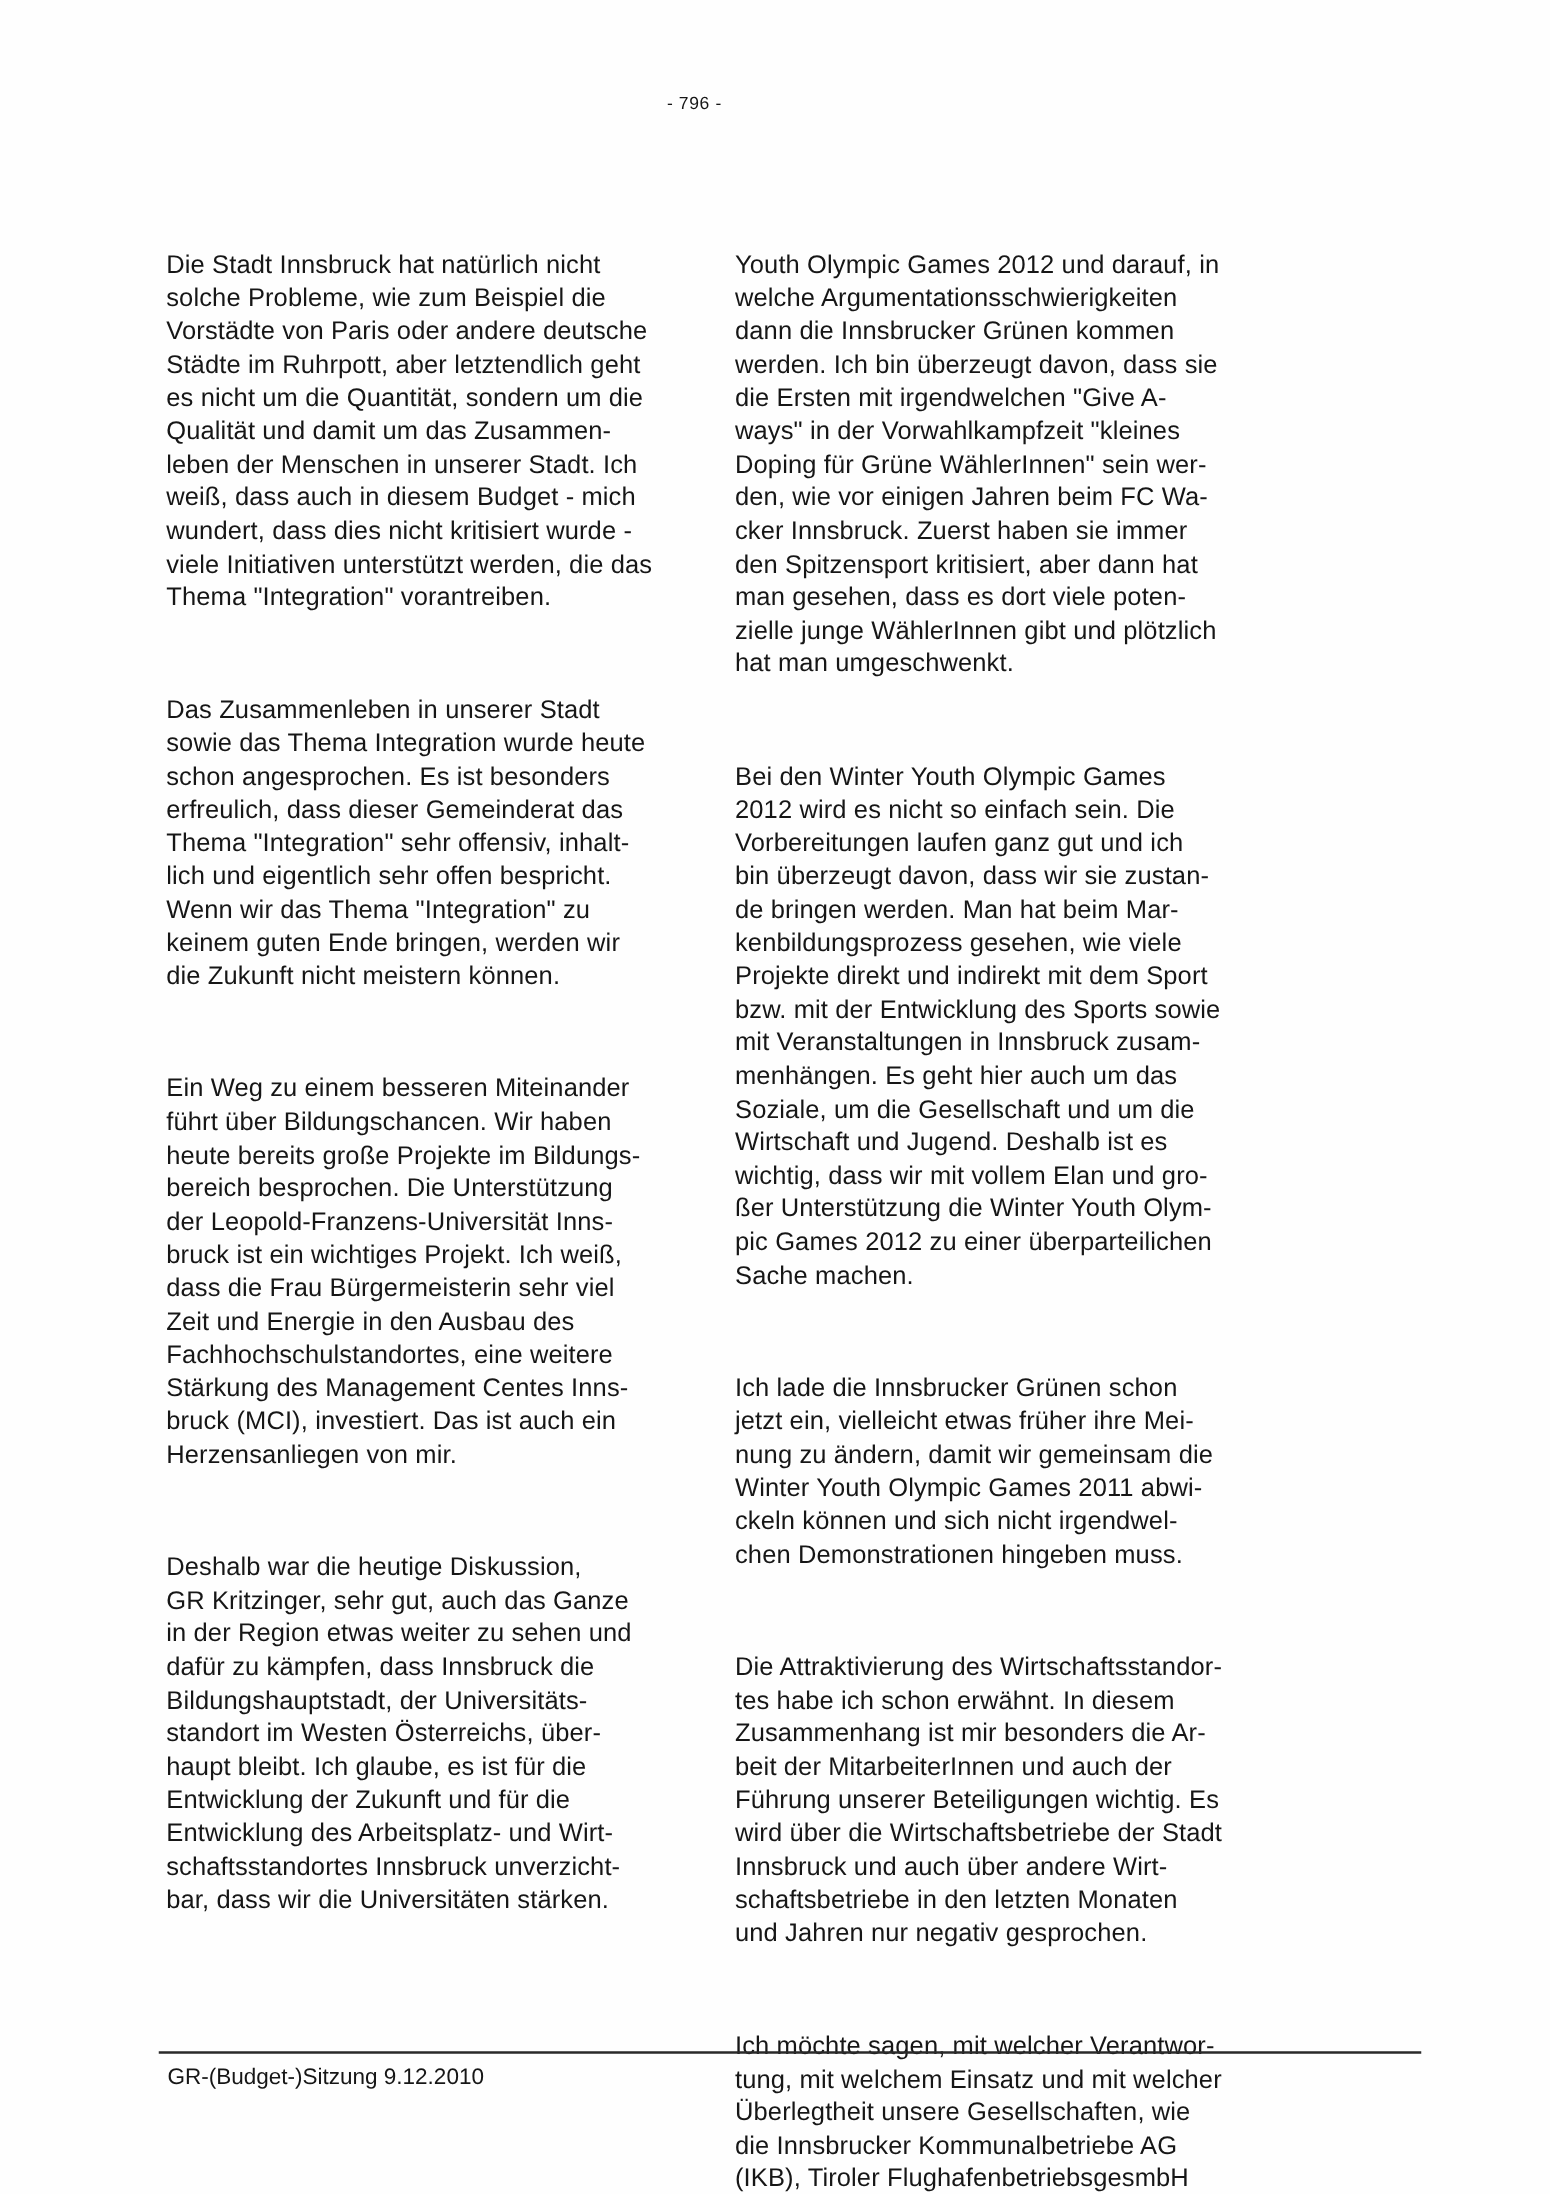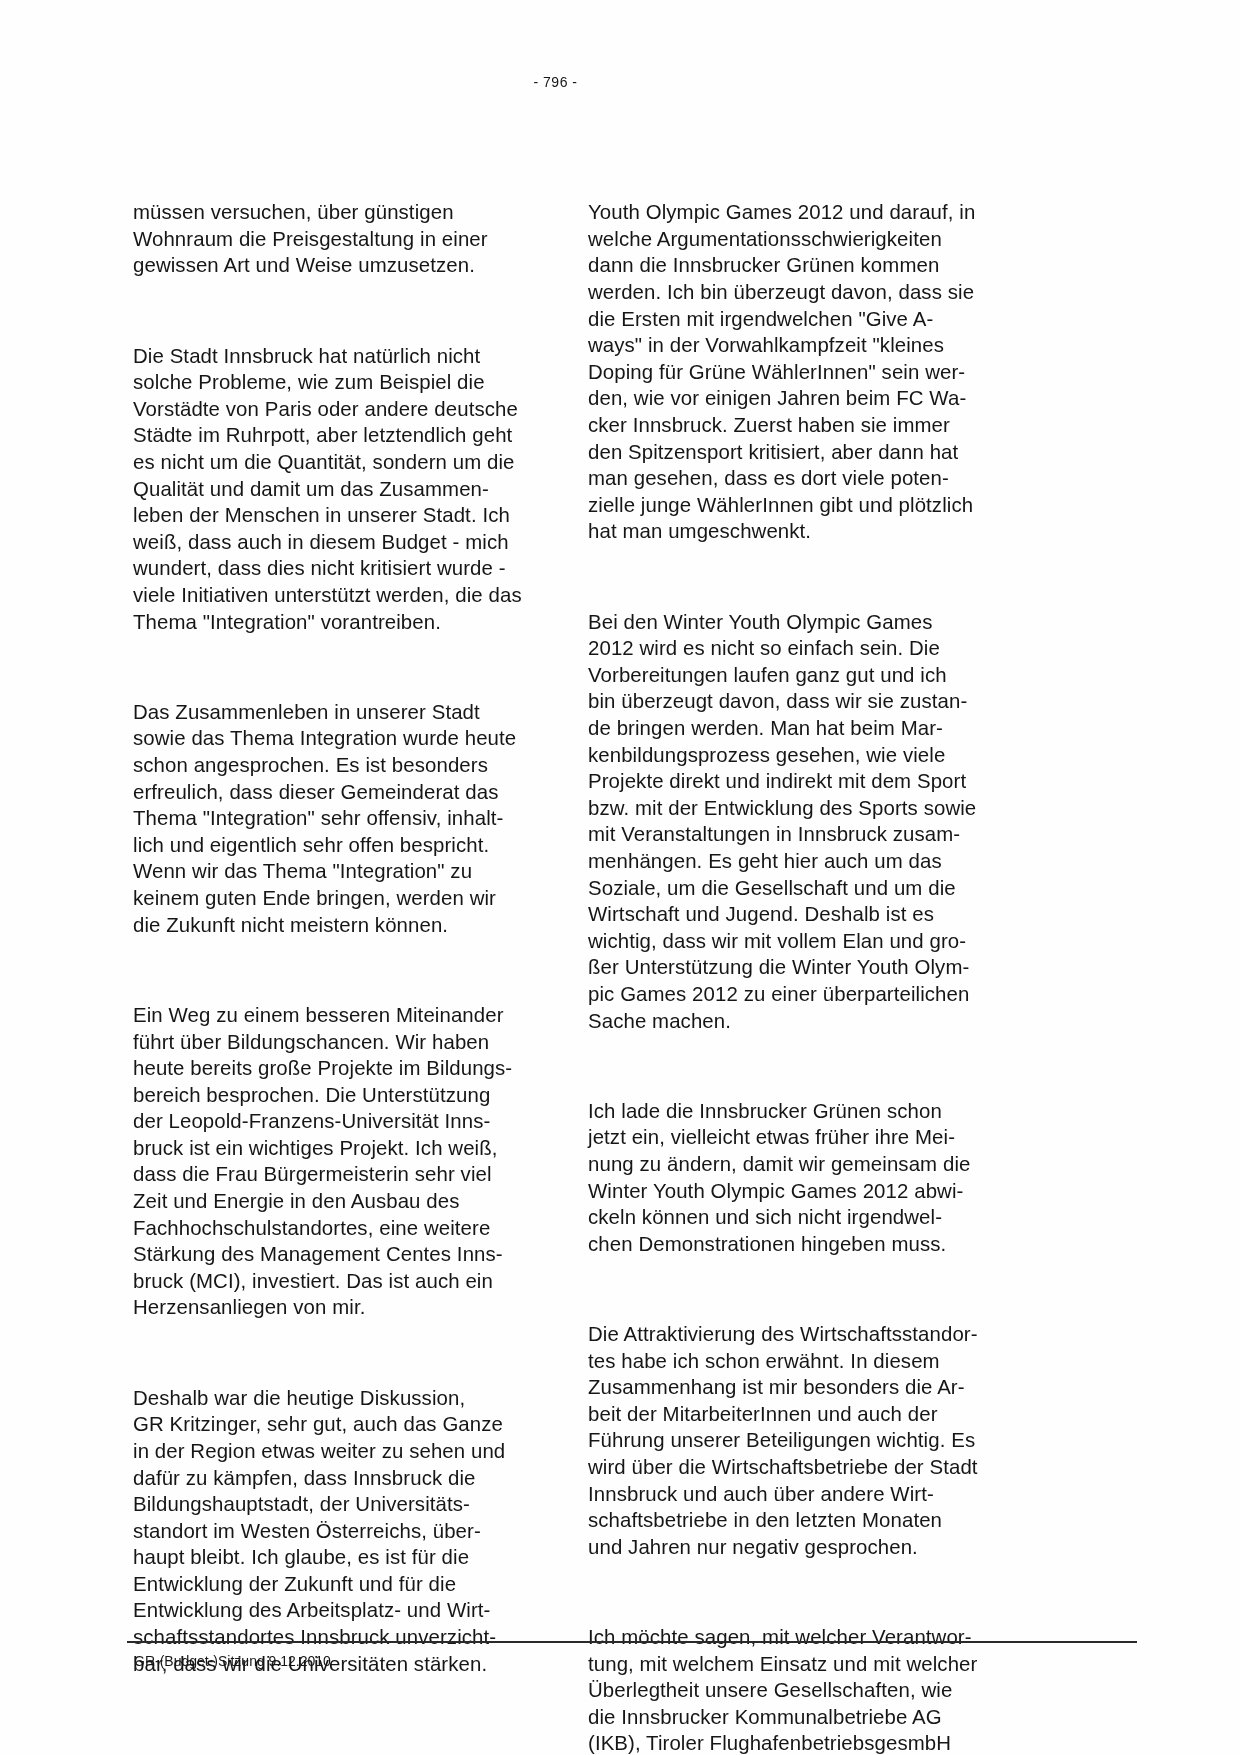--- a/index.html
+++ b/index.html
@@ -45,35 +45,32 @@
     top: 1641px;
     width: 1010px;
     height: 2px;
     background: #2a2a2a;
   }
 
   .footer-text {
     position: absolute;
     left: 134px;
     top: 1649px;
-    font-size: 14px;
+    font-size: 18px;
     line-height: 24px;
   }
 </style>
 </head>
 <body>
 
 <div class="page">
 
   <div class="page-number">- 796 -</div>
 
   <div class="col col-left">
-    <p>müssen versuchen, über günstigen
-Wohnraum die Preisgestaltung in einer
-gewissen Art und Weise umzusetzen.</p>
     <p>Die Stadt Innsbruck hat natürlich nicht
 solche Probleme, wie zum Beispiel die
 Vorstädte von Paris oder andere deutsche
 Städte im Ruhrpott, aber letztendlich geht
 es nicht um die Quantität, sondern um die
 Qualität und damit um das Zusammen-
 leben der Menschen in unserer Stadt. Ich
 weiß, dass auch in diesem Budget - mich
 wundert, dass dies nicht kritisiert wurde -
 viele Initiativen unterstützt werden, die das
@@ -139,21 +136,21 @@
 menhängen. Es geht hier auch um das
 Soziale, um die Gesellschaft und um die
 Wirtschaft und Jugend. Deshalb ist es
 wichtig, dass wir mit vollem Elan und gro-
 ßer Unterstützung die Winter Youth Olym-
 pic Games 2012 zu einer überparteilichen
 Sache machen.</p>
     <p>Ich lade die Innsbrucker Grünen schon
 jetzt ein, vielleicht etwas früher ihre Mei-
 nung zu ändern, damit wir gemeinsam die
-Winter Youth Olympic Games 2012 abwi-
+Winter Youth Olympic Games 2011 abwi-
 ckeln können und sich nicht irgendwel-
 chen Demonstrationen hingeben muss.</p>
     <p>Die Attraktivierung des Wirtschaftsstandor-
 tes habe ich schon erwähnt. In diesem
 Zusammenhang ist mir besonders die Ar-
 beit der MitarbeiterInnen und auch der
 Führung unserer Beteiligungen wichtig. Es
 wird über die Wirtschaftsbetriebe der Stadt
 Innsbruck und auch über andere Wirt-
 schaftsbetriebe in den letzten Monaten

